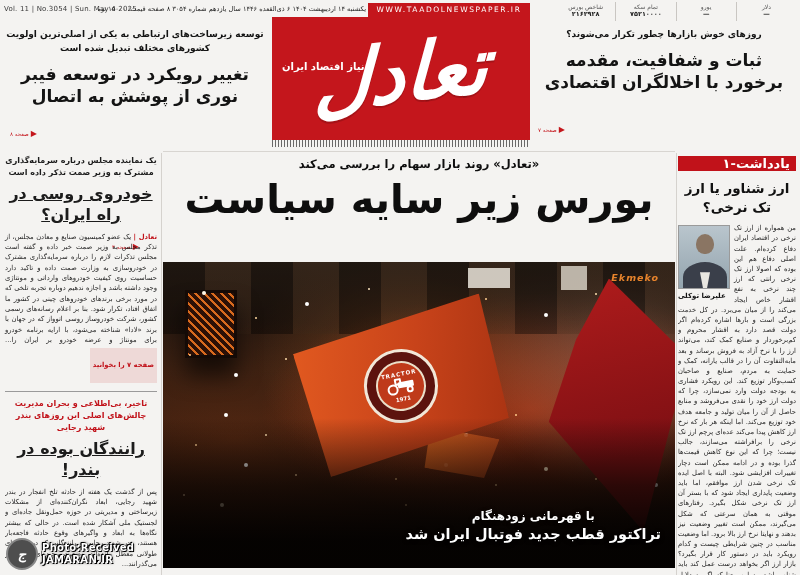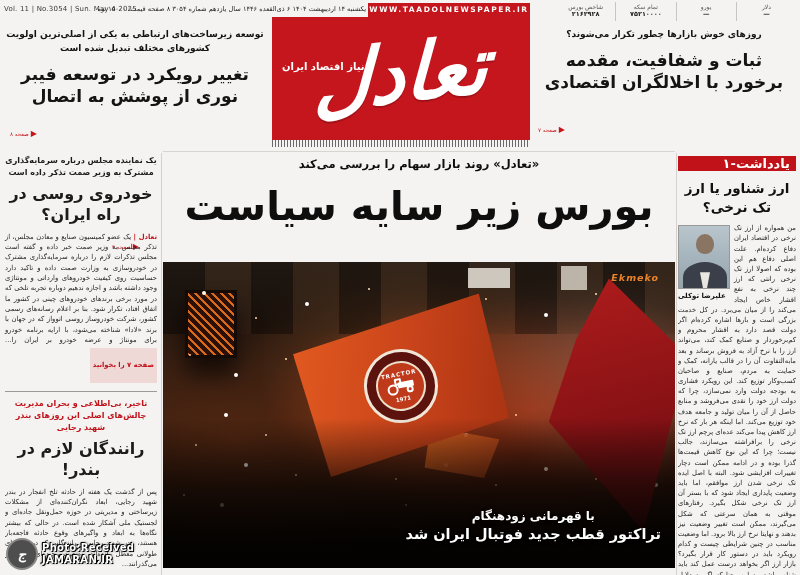--- a/index.html
+++ b/index.html
@@ -4,21 +4,21 @@
 <style>
   * { margin:0; padding:0; box-sizing:border-box; }
   html,body { width:800px; height:575px; }
   body { font-family:"DejaVu Sans", sans-serif; background:#f4f3f1; overflow:hidden; position:relative; }
   #page { position:absolute; inset:0; width:800px; height:575px; background:#f4f3f1; }
 
   
   .vol { position:absolute; left:4px; top:5px; font-size:7px; color:#3a3a3a; letter-spacing:.2px; }
   .fa-date { position:absolute; left:98px; top:5px; width:268px; font-size:6.6px; color:#222; direction:rtl; text-align:left; white-space:nowrap; overflow:hidden; }
   .webstrip { position:absolute; left:368px; top:3px; width:162px; height:14px; background:#c4161c; color:#fff;
-              font-size:7.5px; font-weight:bold; letter-spacing:1.6px; text-align:center; line-height:14px; }
+              font-size:7.5px; font-weight:normal; letter-spacing:1.6px; text-align:center; line-height:14px; }
   .stats { position:absolute; left:556px; top:2px; width:240px; height:19px; display:flex; direction:rtl; }
   .stat { flex:1; text-align:center; border-left:1px solid #c9c6c2; padding-top:1px; }
   .stat:last-child { border-left:none; }
   .stat .lab { font-size:6px; color:#555; display:block; line-height:7px; }
   .stat .val { font-size:6.5px; color:#222; font-weight:bold; display:block; line-height:8px; }
 
   
   .masthead { position:absolute; left:272px; top:17px; width:258px; height:123px; background:#c4161c; overflow:hidden; }
   .logo-word { position:absolute; left:0; right:0; top:2px; text-align:center; color:#fff;
                font-family:"DejaVu Serif", serif; font-style:italic; font-weight:bold; font-size:78px; line-height:110px;
@@ -40,21 +40,21 @@
   .pmark.tl { left:4px; top:102px; }
   .pmark.tr { left:4px; top:98px; }
 
   
   .vline { position:absolute; top:153px; bottom:0; width:1px; background:#d5d2ce; }
   .vline.v1 { left:161px; } .vline.v2 { left:676px; }
 
   
   .lead { position:absolute; left:165px; top:157px; width:508px; text-align:center; direction:rtl; color:#0e0e0e; }
   .lead .kicker { font-size:11.5px; font-weight:bold; }
-  .lead .head { font-size:40px; font-weight:bold; line-height:1.15; margin-top:12px; }
+  .lead .head { font-size:40px; font-weight:bold; line-height:1.15; margin-top:5px; }
   .pmark.lead-m { left:112px; top:243px; }
 
   
   .photo { position:absolute; left:163px; top:262px; width:512px; height:306px; overflow:hidden; background:
      radial-gradient(circle at 88% 30%, rgba(255,190,160,.30), transparent 28%),
      radial-gradient(ellipse at 72% 48%, rgba(222,62,22,.55), transparent 52%),
      radial-gradient(ellipse at 50% 30%, rgba(255,140,60,.30), transparent 45%),
      radial-gradient(ellipse at 14% 58%, rgba(200,85,30,.28), transparent 48%),
      linear-gradient(to bottom, #241710 0%, #2b1a10 35%, #20110a 70%, #120804 100%);
   }
@@ -104,21 +104,21 @@
      text-shadow:0 1px 4px rgba(0,0,0,.9); }
   .photo-cap .c1 { font-size:12px; font-weight:bold; }
   .photo-cap .c2 { font-size:14.5px; font-weight:bold; margin-top:3px; }
 
   
   .lcol { position:absolute; left:5px; width:152px; direction:rtl; color:#1c1c1c; }
   .story1 { top:155px; }
   .story2 { top:398px; height:177px; overflow:hidden; }
   .lcol .kick { font-size:8px; font-weight:bold; text-align:center; line-height:1.5; }
   .lcol .kick.red { color:#c1121a; }
-  .lcol .head { font-size:16px; font-weight:bold; text-align:center; line-height:1.3; margin-top:5px; }
+  .lcol .head { font-size:16px; font-weight:bold; text-align:center; line-height:1.3; margin-top:5px;text-decoration:underline; }
   .lcol .body { font-size:6.8px; text-align:justify; line-height:1.52; margin-top:6px; color:#242424; }
   .leadword { color:#c1121a; font-weight:bold; }
   .readnote { display:inline-block; margin-top:3px; color:#c1121a; font-weight:bold; font-size:6.8px; background:rgba(200,30,30,.12); padding:12px 3px; }
   .ldiv { position:absolute; left:5px; top:391px; width:152px; height:1px; background:#9a9a9a; }
 
   
   .sidebar { position:absolute; left:678px; top:156px; width:118px; direction:rtl; }
   .sb-band { background:#c1121a; color:#fff; font-size:13px; font-weight:bold; height:15px; line-height:15px; padding:0 6px; text-align:right; }
   .sb-title { font-size:13.5px; font-weight:bold; text-align:center; line-height:1.38; margin-top:8px; color:#111; }
   .sb-body { margin-top:7px; font-size:6.8px; line-height:1.5; text-align:justify; color:#242424; height:352px; overflow:hidden; }
@@ -237,21 +237,21 @@
     <div class="body">
       <span class="leadword">تعادل |</span><span> یک عضو کمیسیون صنایع و معادن مجلس، از تذکر مجلس به وزیر صمت خبر داده و گفته است مجلس تذکرات لازم را درباره سرمایه‌گذاری مشترک در خودروسازی به وزارت صمت داده و تاکید دارد حساسیت روی کیفیت خودروهای وارداتی و مونتاژی وجود داشته باشد و اجازه ندهیم دوباره تجربه تلخی که در مورد برخی برندهای خودروهای چینی در کشور ما اتفاق افتاد، تکرار شود. بنا بر اعلام رسانه‌های رسمی کشور، شرکت خودروساز روسی اتوواز که در جهان با برند «لادا» شناخته می‌شود، با ارایه برنامه خودرو برای مونتاژ و عرضه خودرو بر ایران را...</span>
       <span class="readnote">صفحه ۷ را بخوانید</span>
     </div>
   </div>
 
   <div class="ldiv"></div>
 
   <div class="lcol story2">
     <div class="kick red">تاخیر، بی‌اطلاعی و بحران مدیریت چالش‌های اصلی این روزهای بندر شهید رجایی</div>
-    <div class="head">رانندگان لازم در بندر!</div>
+    <div class="head">رانندگان بوده در بندر!</div>
     <div class="body">پس از گذشت یک هفته از حادثه تلخ انفجار در بندر شهید رجایی، ابعاد نگران‌کننده‌ای از مشکلات زیرساختی و مدیریتی در حوزه حمل‌ونقل جاده‌ای و لجستیک ملی آشکار شده است. در حالی که بیشتر نگاه‌ها به ابعاد و واگیرهای وقوع حادثه فاجعه‌بار هستند، بندر شهید رجایی و رانندگانی که در صف‌های طولانی معطل مانده‌اند، وضعیت پیچیده‌ای را از سر می‌گذرانند...</div>
   </div>
 
   <div class="sidebar">
     <div class="sb-band">یادداشت-۱</div>
     <div class="sb-title">ارز شناور یا ارز تک نرخی؟</div>
     <div class="sb-body">
       <div class="sb-fig">
         <div class="sb-photo">
           <div class="head-sh"></div>

